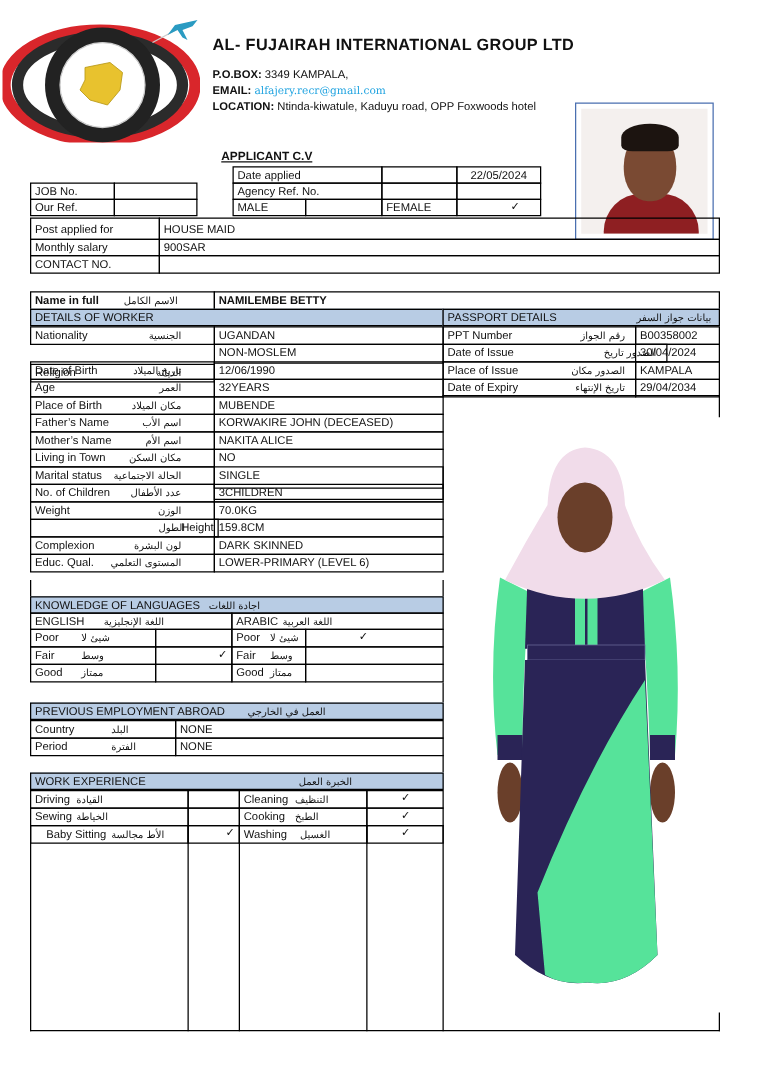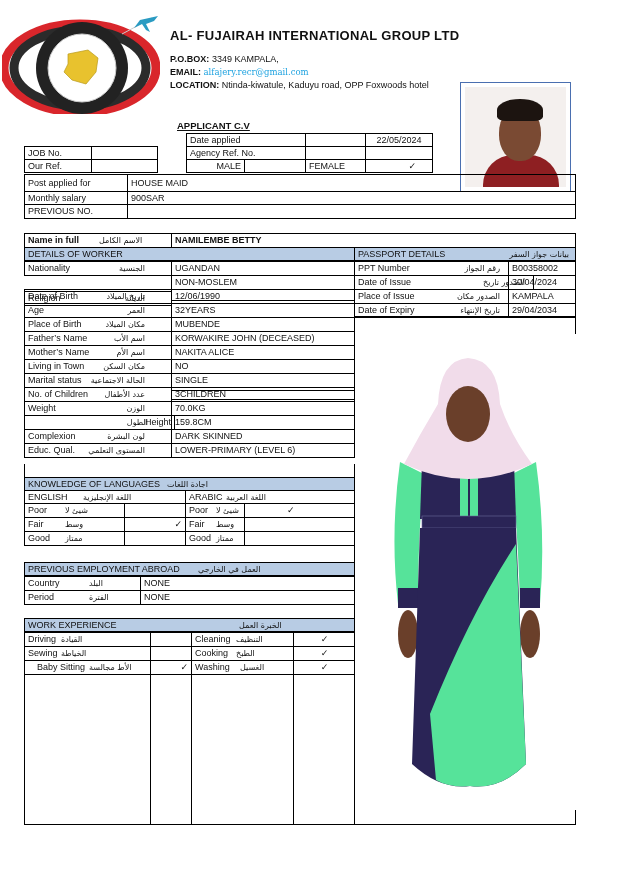--- a/index.html
+++ b/index.html
@@ -57,50 +57,50 @@
 <div class="cell" style="left:91px;top:159px;width:67px;height:14px;"></div>
 
 <div class="cell" style="left:186px;top:133px;width:120px;height:14px;">Date applied</div>
 <div class="cell" style="left:305px;top:133px;width:61px;height:14px;"></div>
 <div class="cell" style="left:365px;top:133px;width:68px;height:14px;text-align:center;">22/05/2024</div>
 
 <div class="cell" style="left:186px;top:146px;width:120px;height:14px;">Agency Ref. No.</div>
 <div class="cell" style="left:305px;top:146px;width:61px;height:14px;"></div>
 <div class="cell" style="left:365px;top:146px;width:68px;height:14px;"></div>
 
-<div class="cell" style="left:186px;top:159px;width:59px;height:14px;text-align:right;">MALE</div>
+<div class="cell" style="left:186px;top:159px;width:59px;height:14px;">MALE</div>
 <div class="cell chk" style="left:244px;top:159px;width:62px;height:14px;text-align:center;"></div>
 <div class="cell" style="left:305px;top:159px;width:61px;height:14px;">FEMALE</div>
 <div class="cell chk" style="left:365px;top:159px;width:68px;height:14px;text-align:right;padding-right:16px;">✓</div>
 
 <div class="cell" style="left:24px;top:174px;width:104px;height:18px;line-height:16px;">Post applied for</div>
 <div class="cell" style="left:127px;top:174px;width:449px;height:18px;line-height:16px;">HOUSE MAID</div>
 <div class="cell" style="left:24px;top:191px;width:104px;height:14px;">Monthly salary</div>
 <div class="cell" style="left:127px;top:191px;width:449px;height:14px;">900SAR</div>
-<div class="cell" style="left:24px;top:204px;width:104px;height:15px;">PREVIOUS NO.</div>
+<div class="cell" style="left:24px;top:204px;width:104px;height:15px;">CONTACT NO.</div>
 <div class="cell" style="left:127px;top:204px;width:449px;height:15px;"></div>
 
 <div class="cell" style="left:24px;top:233px;width:148px;height:15px;">
   <b>Name in full</b>
   <span class="arlbl" style="left:74px;">الاسم الكامل</span>
 </div>
 <div class="cell" style="left:171px;top:233px;width:405px;height:15px;font-weight:bold;">NAMILEMBE BETTY</div>
 
 <div class="cell hdr" style="left:24px;top:247px;width:331px;height:14px;">DETAILS OF WORKER</div>
 <div id="worker-rows">
     <div class="cell" style="left:24px;top:261px;width:148px;height:15px;">
             <span>Nationality</span>
             <span class="arlbl" style="right:26px;">الجنسية</span>
           </div>
           <div class="cell" style="left:171px;top:261px;width:184px;height:15px;">UGANDAN</div>
     <div class="cell" style="left:24px;top:291px;width:148px;height:15px;">
             <span>Religion</span>
             <span class="arlbl" style="right:26px;">الديانة</span>
           </div>
-          <div class="cell" style="left:171px;top:275px;width:184px;height:26px;">NON-MOSLEM</div>
+          <div class="cell" style="left:171px;top:275px;width:184px;height:16px;">NON-MOSLEM</div>
     <div class="cell" style="left:24px;top:289px;width:148px;height:15px;">
             <span>Date of Birth</span>
             <span class="arlbl" style="right:26px;">تاريخ الميلاد</span>
           </div>
           <div class="cell" style="left:171px;top:289px;width:184px;height:15px;">12/06/1990</div>
     <div class="cell" style="left:24px;top:303px;width:148px;height:15px;">
             <span>Age</span>
             <span class="arlbl" style="right:26px;">العمر</span>
           </div>
           <div class="cell" style="left:171px;top:303px;width:184px;height:15px;">32YEARS</div>

